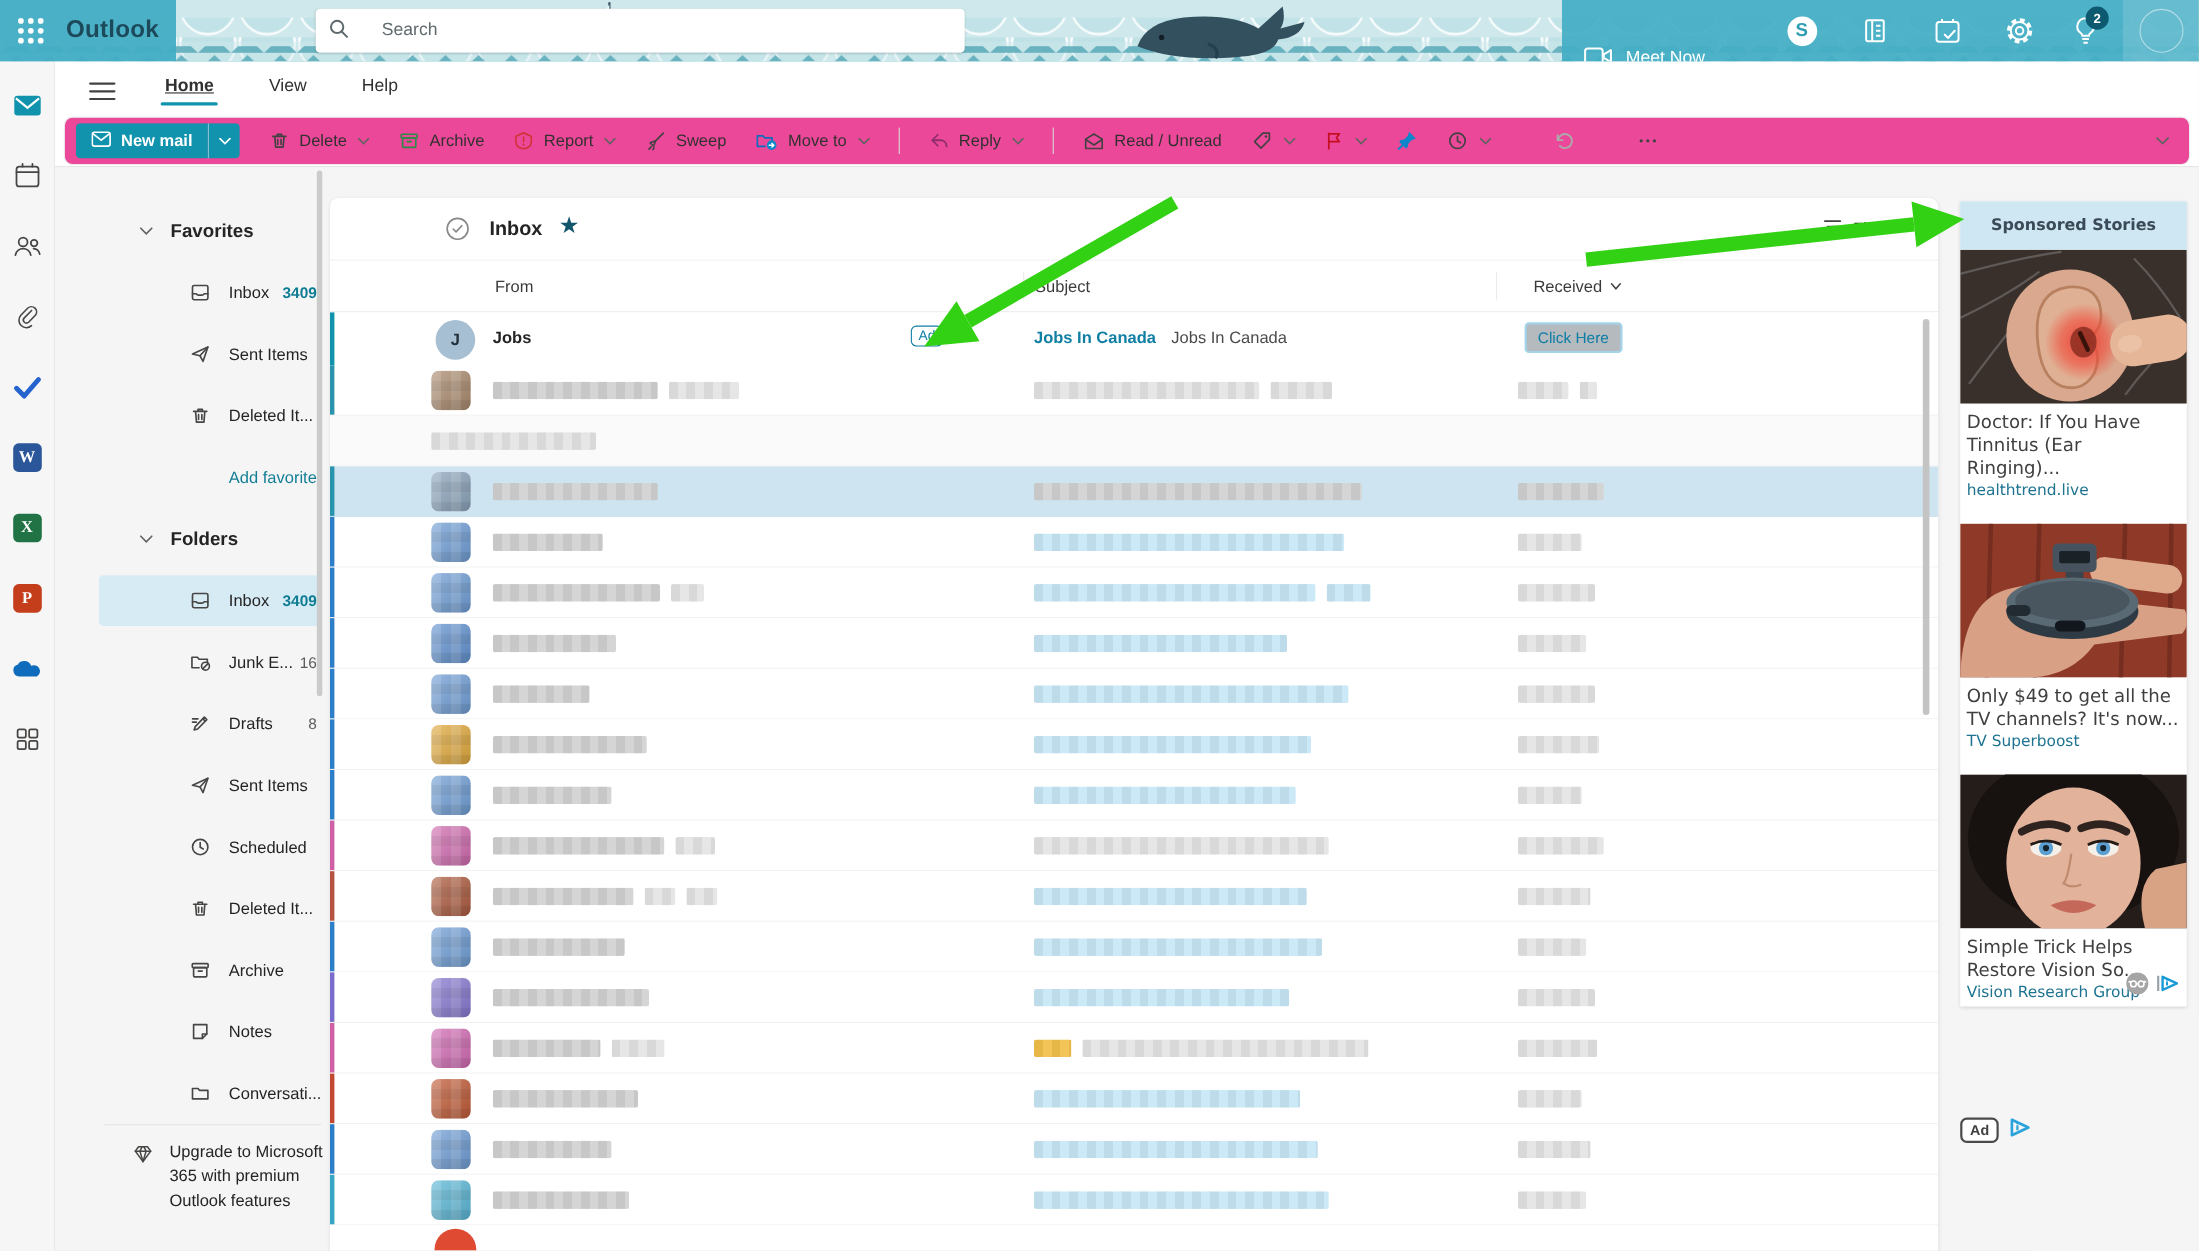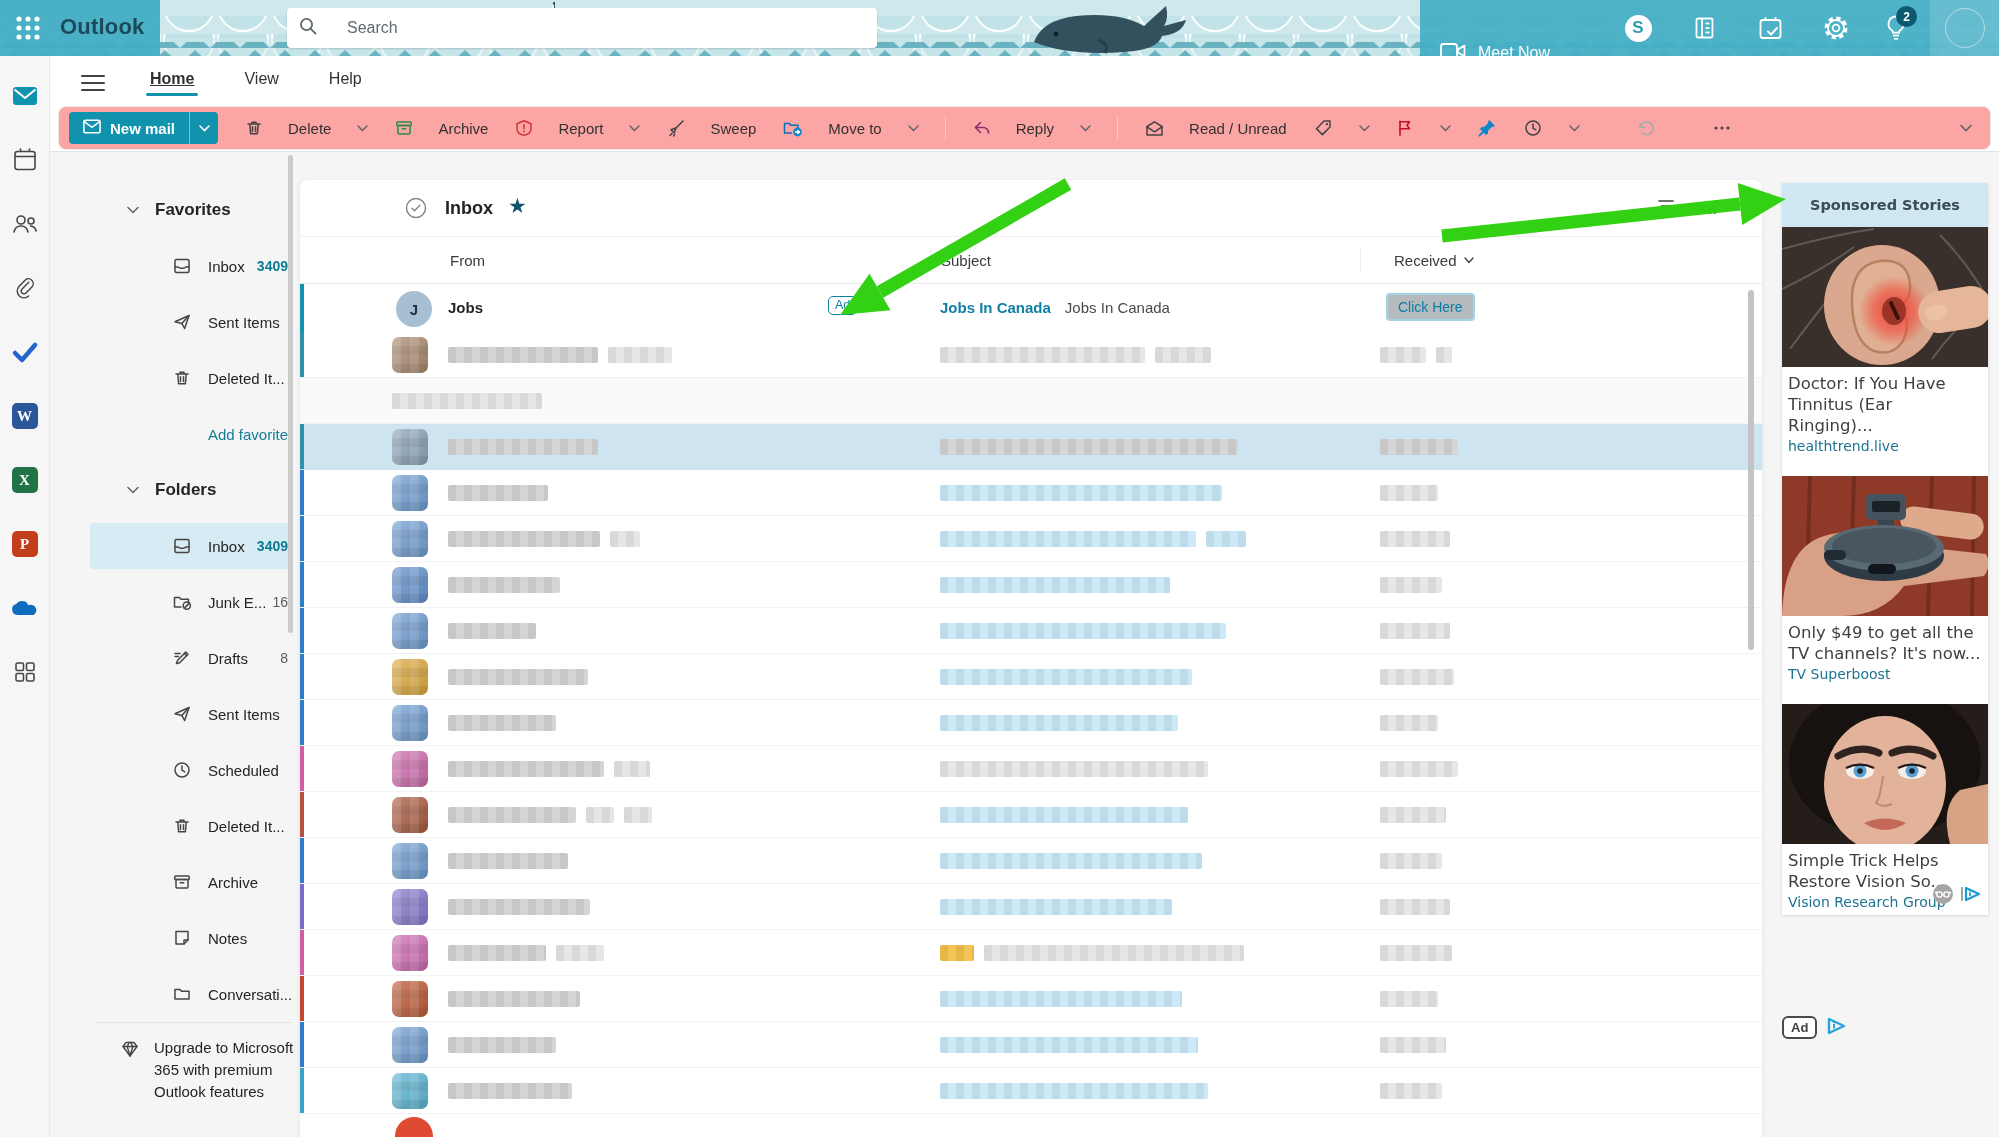--- a/index.html
+++ b/index.html
@@ -31,25 +31,25 @@
   .rail .ric{width:28px;height:28px;display:flex;align-items:center;justify-content:center;cursor:pointer;}
   .tile{width:26px;height:26px;border-radius:5px;color:#fff;font-weight:700;font-size:15px;display:flex;align-items:center;justify-content:center;font-family:"Liberation Serif",serif;}
   
   .ribbon{position:absolute;left:50px;top:56px;width:1949px;height:95px;background:#fff;border-bottom:1px solid #e4e4e4;}
   .hamburger{position:absolute;left:30px;top:16px;width:26px;height:22px;cursor:pointer;}
   .tabs{position:absolute;left:98px;top:10px;display:flex;gap:46px;}
   .tab{font-size:16px;color:#323130;padding:4px 2px 8px;cursor:pointer;position:relative;}
   .tab.active{font-weight:700;text-decoration:underline;}
   .tab.active:after{content:"";position:absolute;left:-2px;right:-2px;bottom:0;height:3px;border-radius:2px;background:#1193ad;}
   .cmdbar{position:absolute;left:8px;top:50px;width:1933px;height:44px;border:1px solid #ececec;border-radius:8px;
-          display:flex;align-items:center;padding:0 10px;box-sizing:border-box;background:#fca5a5;}
+          display:flex;align-items:center;padding:0 10px;box-sizing:border-box;background:#ec4899;}
   .newmail{display:flex;height:32px;border-radius:4px;overflow:hidden;cursor:pointer;flex:none;}
   .newmail .main{background:#1193ad;color:#fff;display:flex;align-items:center;gap:9px;padding:0 14px;font-size:15px;font-weight:600;}
   .newmail .split{background:#1193ad;border-left:1px solid rgba(255,255,255,.45);width:28px;display:flex;align-items:center;justify-content:center;}
-  .tbtn{display:flex;align-items:center;gap:24px;margin-left:26px;cursor:pointer;flex:none;}
+  .tbtn{display:flex;align-items:center;gap:8px;margin-left:26px;cursor:pointer;flex:none;}
   .tbtn .lbl{font-size:15px;color:#323130;}
   .chev{display:inline-flex;margin-left:2px;}
   .tdivider{width:1px;height:24px;background:#d6d6d6;margin-left:26px;flex:none;}
   .collapse-chev{margin-left:auto;margin-right:8px;cursor:pointer;display:flex;}
   
   .folderpane{position:absolute;left:50px;top:151px;width:250px;height:986px;}
   .fsechead{height:56px;display:flex;align-items:center;gap:16px;padding-left:77px;cursor:pointer;}
   .fsechead .t{font-size:17px;font-weight:700;color:#242424;}
   .fitem{height:56px;display:flex;align-items:center;position:relative;cursor:pointer;}
   .fitem .ic{position:absolute;left:122px;display:flex;}

